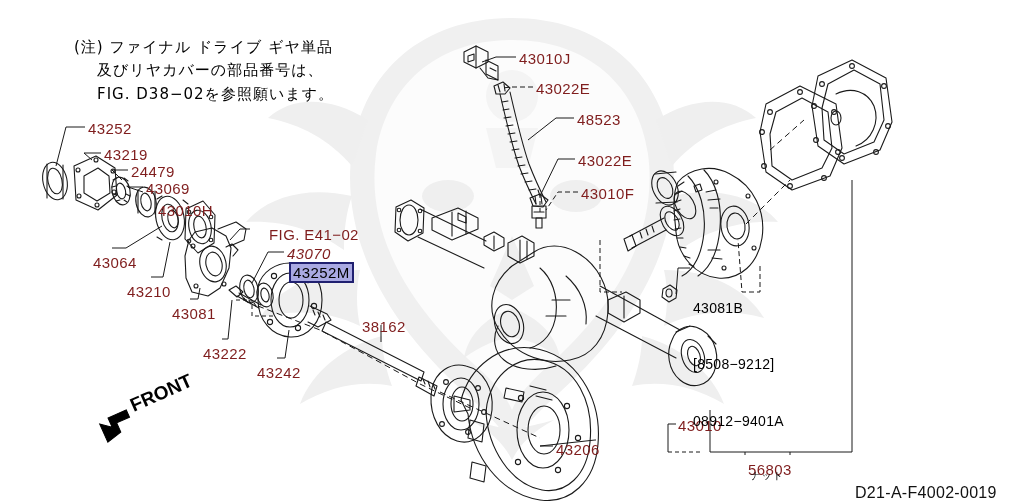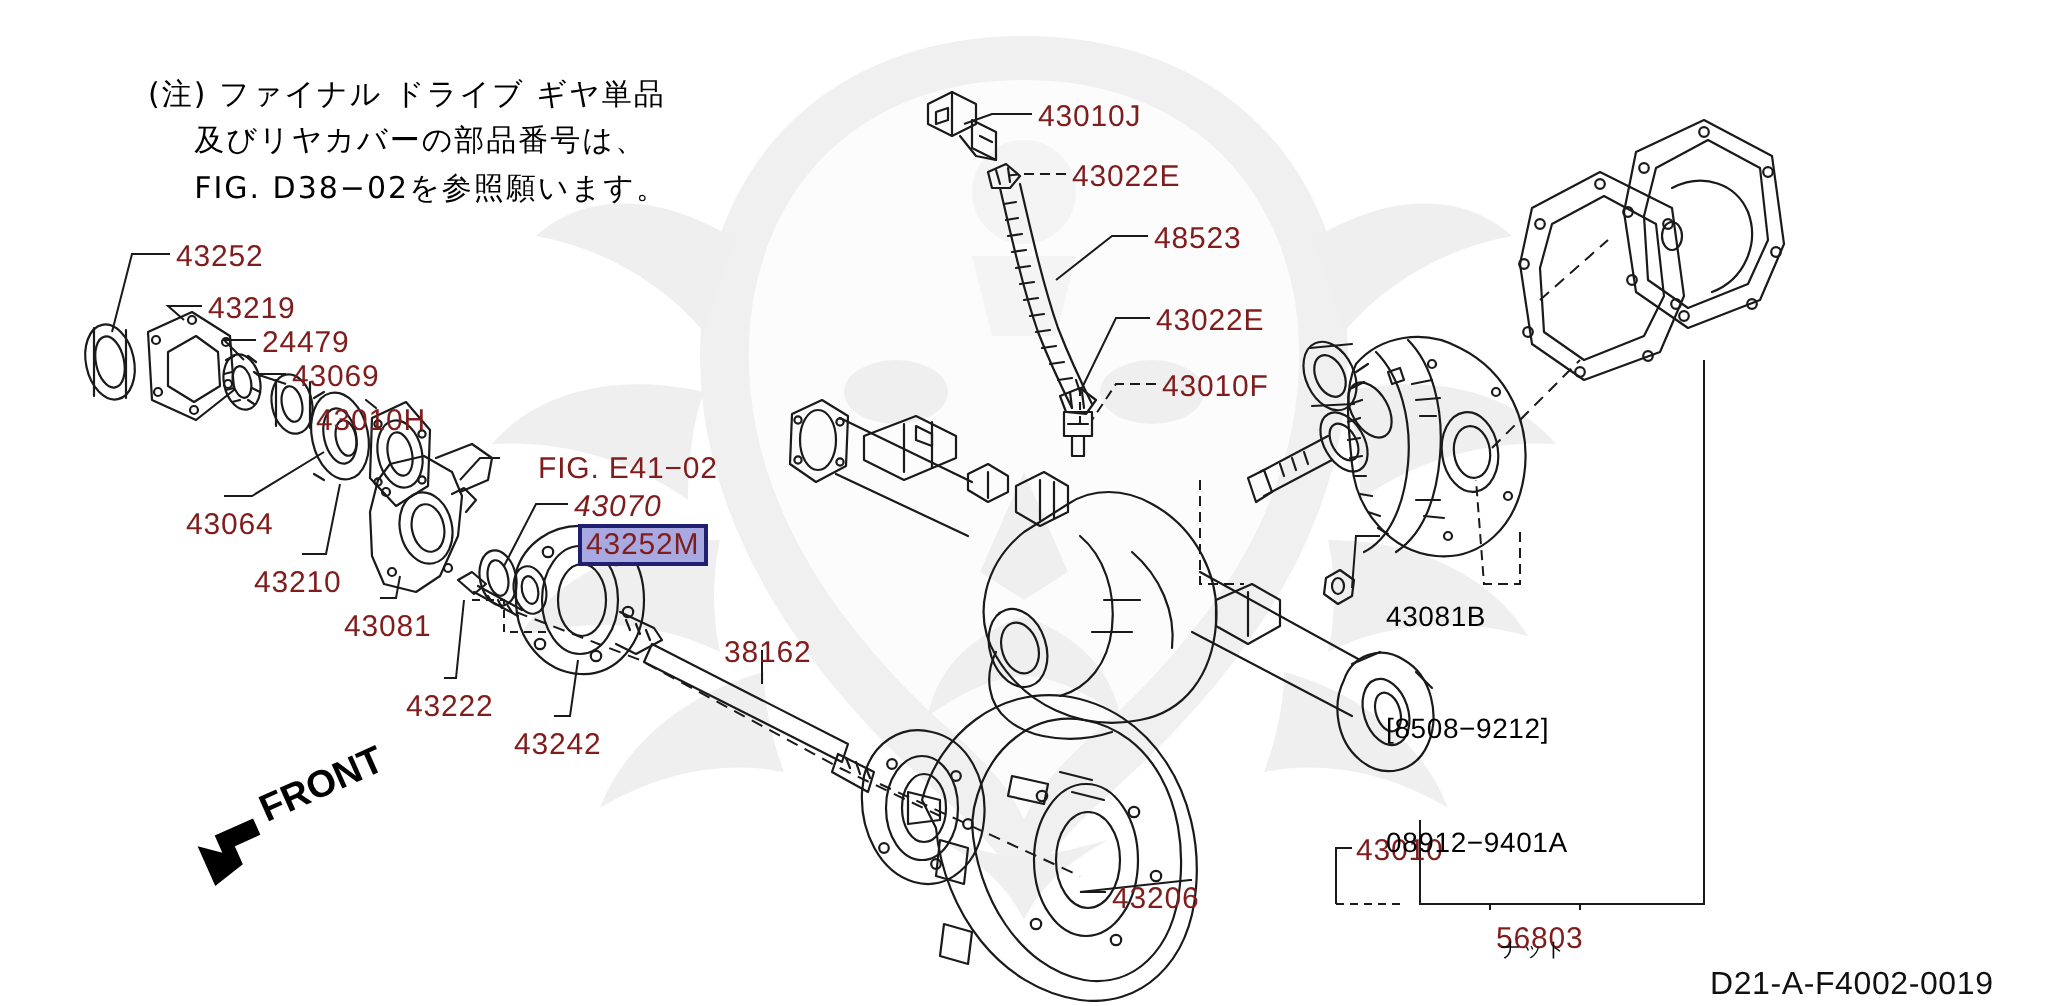--- a/index.html
+++ b/index.html
@@ -5,21 +5,21 @@
 <style>
   html,body{margin:0;padding:0;background:#fff;}
   body{font-family:"Liberation Sans",sans-serif;}
   #stage{position:relative;width:1024px;height:501px;background:#fff;overflow:hidden;}
   #svgroot{position:absolute;left:0;top:0;width:1024px;height:503px;}
   .lbl{position:absolute;font-family:"Liberation Sans",sans-serif;font-size:15px;color:#7f1d1d;
        white-space:pre;letter-spacing:0.4px;line-height:1.25;}
   .note{position:absolute;font-family:"DejaVu Sans",sans-serif;font-size:15px;color:#000;
         white-space:pre;line-height:1.55;letter-spacing:1px;}
   .hl{position:absolute;font-family:"Liberation Sans",sans-serif;font-size:15px;
-      color:#7f1d1d;background:#a9a9e2;border:2px solid #202070;
+      color:#000000;background:#a9a9e2;border:2px solid #202070;
       padding:0 2px;letter-spacing:0.4px;}
   .nutblk{position:absolute;font-family:"Liberation Sans",sans-serif;font-size:14px;
           color:#000;white-space:pre;line-height:1.35;letter-spacing:0.3px;}
   .nutkana{font-family:"DejaVu Sans",sans-serif;font-size:10px;letter-spacing:1px;text-align:right;}
   .footer{position:absolute;font-family:"Liberation Sans",sans-serif;font-size:16px;color:#111;
           letter-spacing:0.3px;}
   .frontwrap{position:absolute;transform:rotate(-24deg);transform-origin:left top;}
   .fronttxt{font-family:"Liberation Sans",sans-serif;font-weight:bold;font-size:19px;
             color:#000;letter-spacing:0px;}
 </style>

